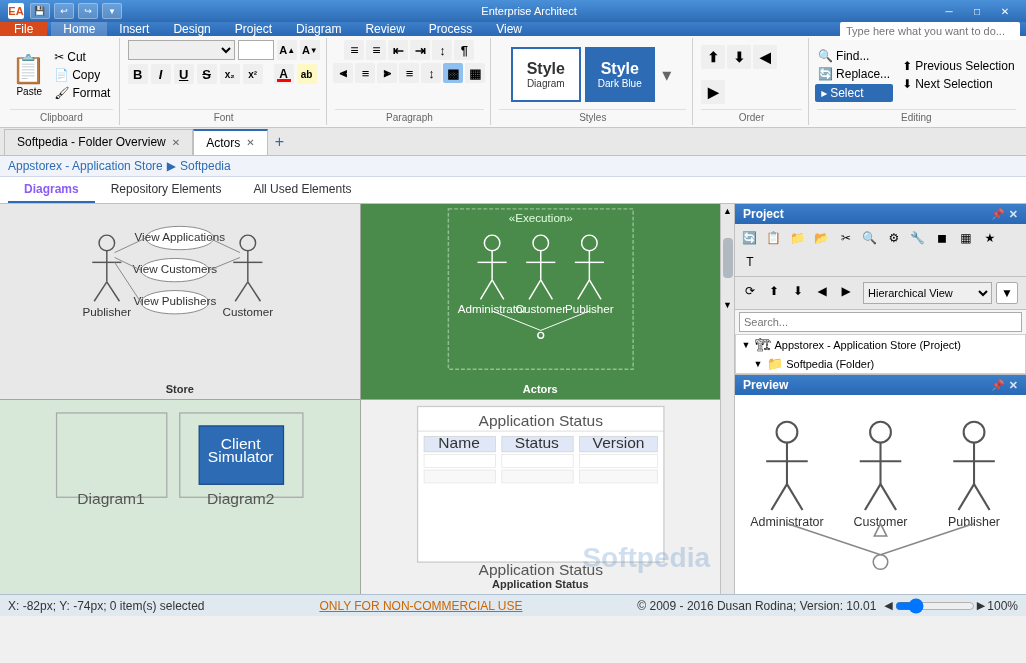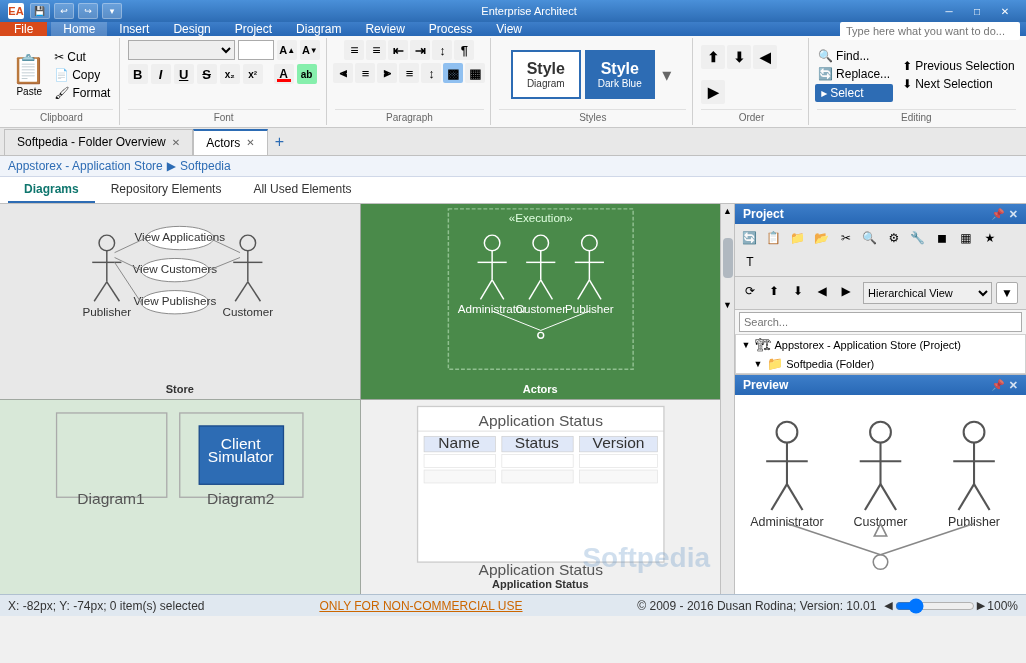--- a/index.html
+++ b/index.html
@@ -113,21 +113,21 @@
     .font-btn.U { text-decoration: underline; }
     .font-btn.S { text-decoration: line-through; }
     .font-color-btn { position: relative; }
     .color-bar { position: absolute; bottom: 1px; left: 2px; right: 2px; height: 3px; background: #ff0000; }
 
     
     .styles-group { min-width: 200px; }
     .style-box {
       border: 2px solid #2d6cb4;
       width: 70px;
-      height: 49px;
+      height: 55px;
       display: flex;
       flex-direction: column;
       align-items: center;
       justify-content: center;
       cursor: pointer;
       background: white;
     }
     .style-box.emphasis { background: white; color: #333; }
     .style-box.dark-blue { background: #2d6cb4; color: white; }
     .style-label { font-size: 16px; font-weight: bold; }
@@ -192,21 +192,21 @@
     }
     .sub-tab {
       padding: 5px 16px;
       cursor: pointer;
       font-size: 12px;
       color: #333;
       border-bottom: 2px solid transparent;
     }
     .sub-tab.active {
       border-bottom: 2px solid #2d6cb4;
-      color: #0f766e;
+      color: #8b5cf6;
       font-weight: bold;
     }
 
     
     .main-area {
       display: flex;
       height: 390px;
       overflow: hidden;
     }
 
@@ -475,21 +475,21 @@
         <button class="font-btn I">I</button>
         <button class="font-btn U">U</button>
         <button class="font-btn S">S</button>
         <button class="font-btn" style="font-size:10px;">x₂</button>
         <button class="font-btn" style="font-size:10px;">x²</button>
         <div style="width:1px;background:#d0d0d0;margin:0 2px;"></div>
         <button class="font-btn font-color-btn" style="position:relative;">
           <span>A</span>
           <span class="color-bar"></span>
         </button>
-        <button class="font-btn" style="background:#86efac;font-size:10px;">ab</button>
+        <button class="font-btn" style="background:#fef9c3;font-size:10px;">ab</button>
       </div>
     </div>
     <div class="ribbon-group-label">Font</div>
   </div>
 
   <div class="ribbon-group" style="min-width:160px;">
     <div class="ribbon-group-content" style="flex-direction:column;gap:3px;">
       <div style="display:flex;gap:2px;">
         <button class="font-btn" style="font-size:14px;">≡</button>
         <button class="font-btn" style="font-size:14px;">≡</button>

